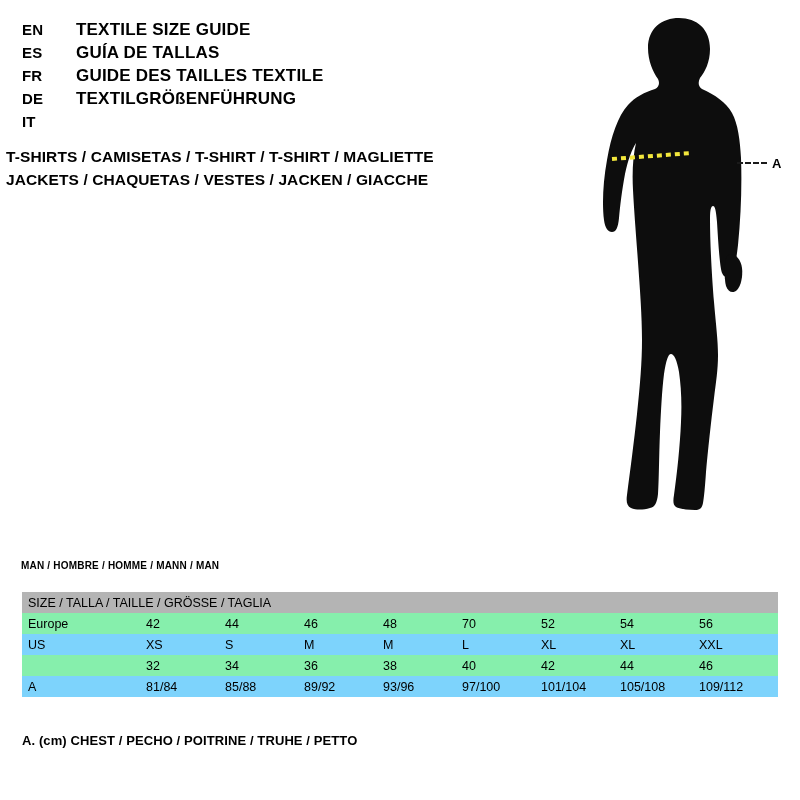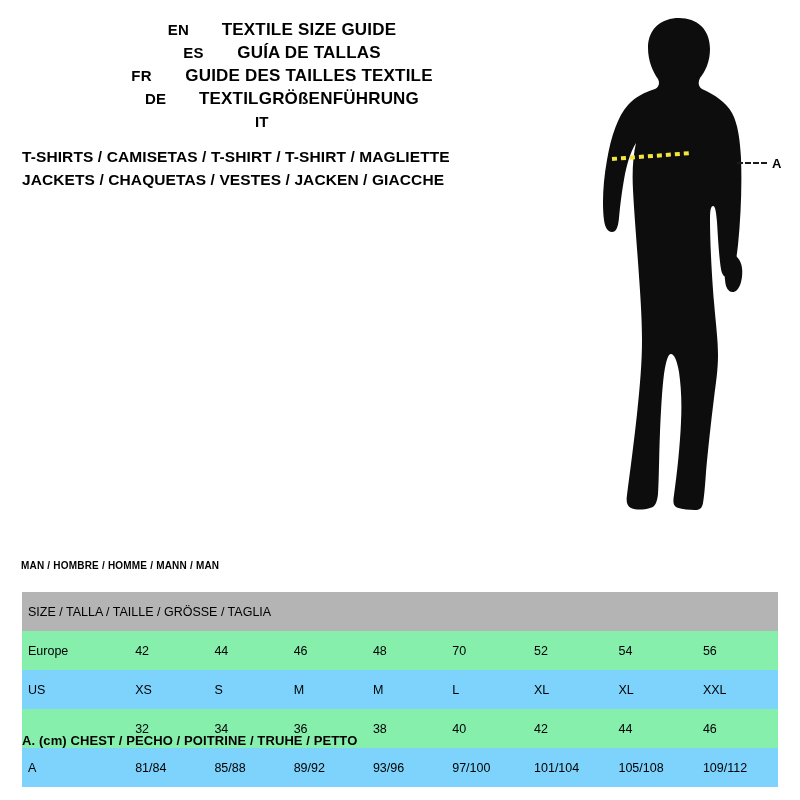--- a/index.html
+++ b/index.html
@@ -20,38 +20,37 @@
   .lang-block {
     position: absolute;
     left: 22px;
     top: 18px;
     width: 520px;
   }
   .lang-row {
     display: flex;
     align-items: baseline;
     line-height: 23px;
-    justify-content: center;
   }
   .lang-code {
     width: 54px;
     flex: 0 0 54px;
     font-size: 15px;
     font-weight: bold;
     letter-spacing: 0.2px;
   }
   .lang-text {
     font-size: 17px;
     font-weight: bold;
     letter-spacing: 0.2px;
   }
 
   .garment-lines {
     position: absolute;
-    left: 22px;
+    left: 6px;
     top: 145px;
     width: 560px;
   }
   .garment-line {
     font-size: 15.5px;
     font-weight: bold;
     line-height: 23px;
     letter-spacing: 0.1px;
   }
 
@@ -93,21 +92,21 @@
 
   table.size-table {
     position: absolute;
     left: 22px;
     top: 592px;
     width: 756px;
     border-collapse: collapse;
     font-size: 12.5px;
   }
   table.size-table td, table.size-table th {
-    padding: 9px;
+    padding: 0;
     height: 21px;
     text-align: left;
     font-weight: normal;
     vertical-align: middle;
   }
   .row-header td {
     background: #b4b4b4;
     font-weight: bold;
     font-size: 12.5px;
     height: 22px;

